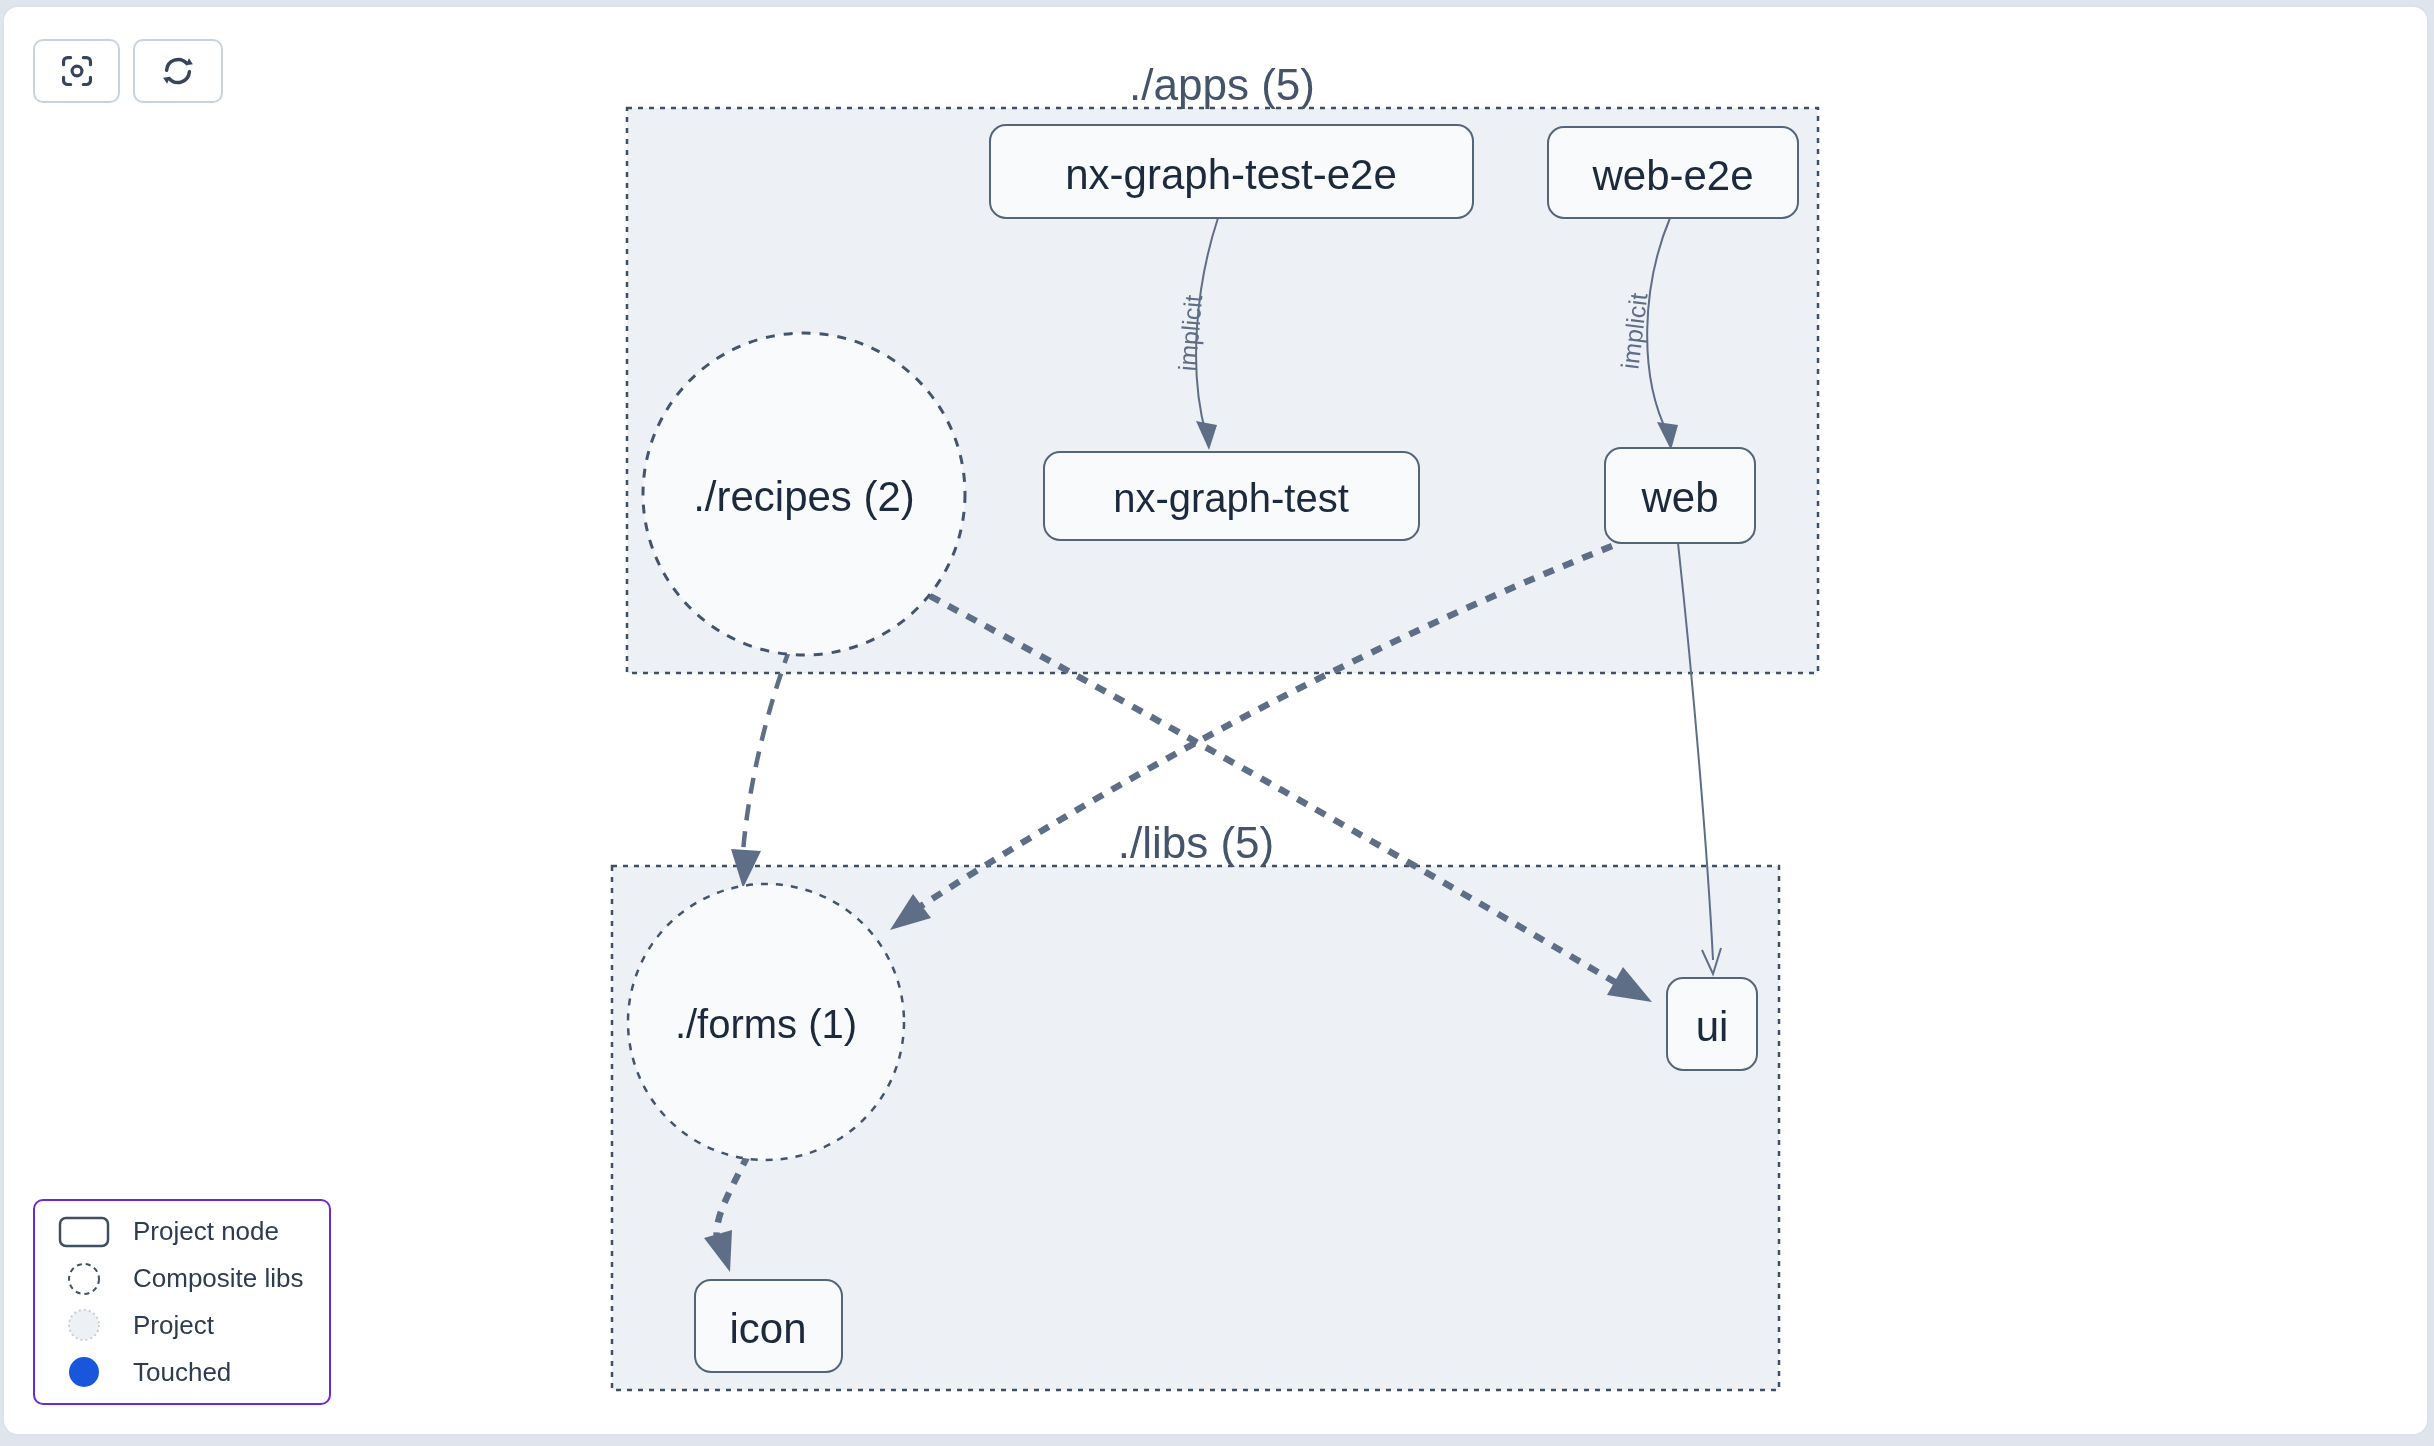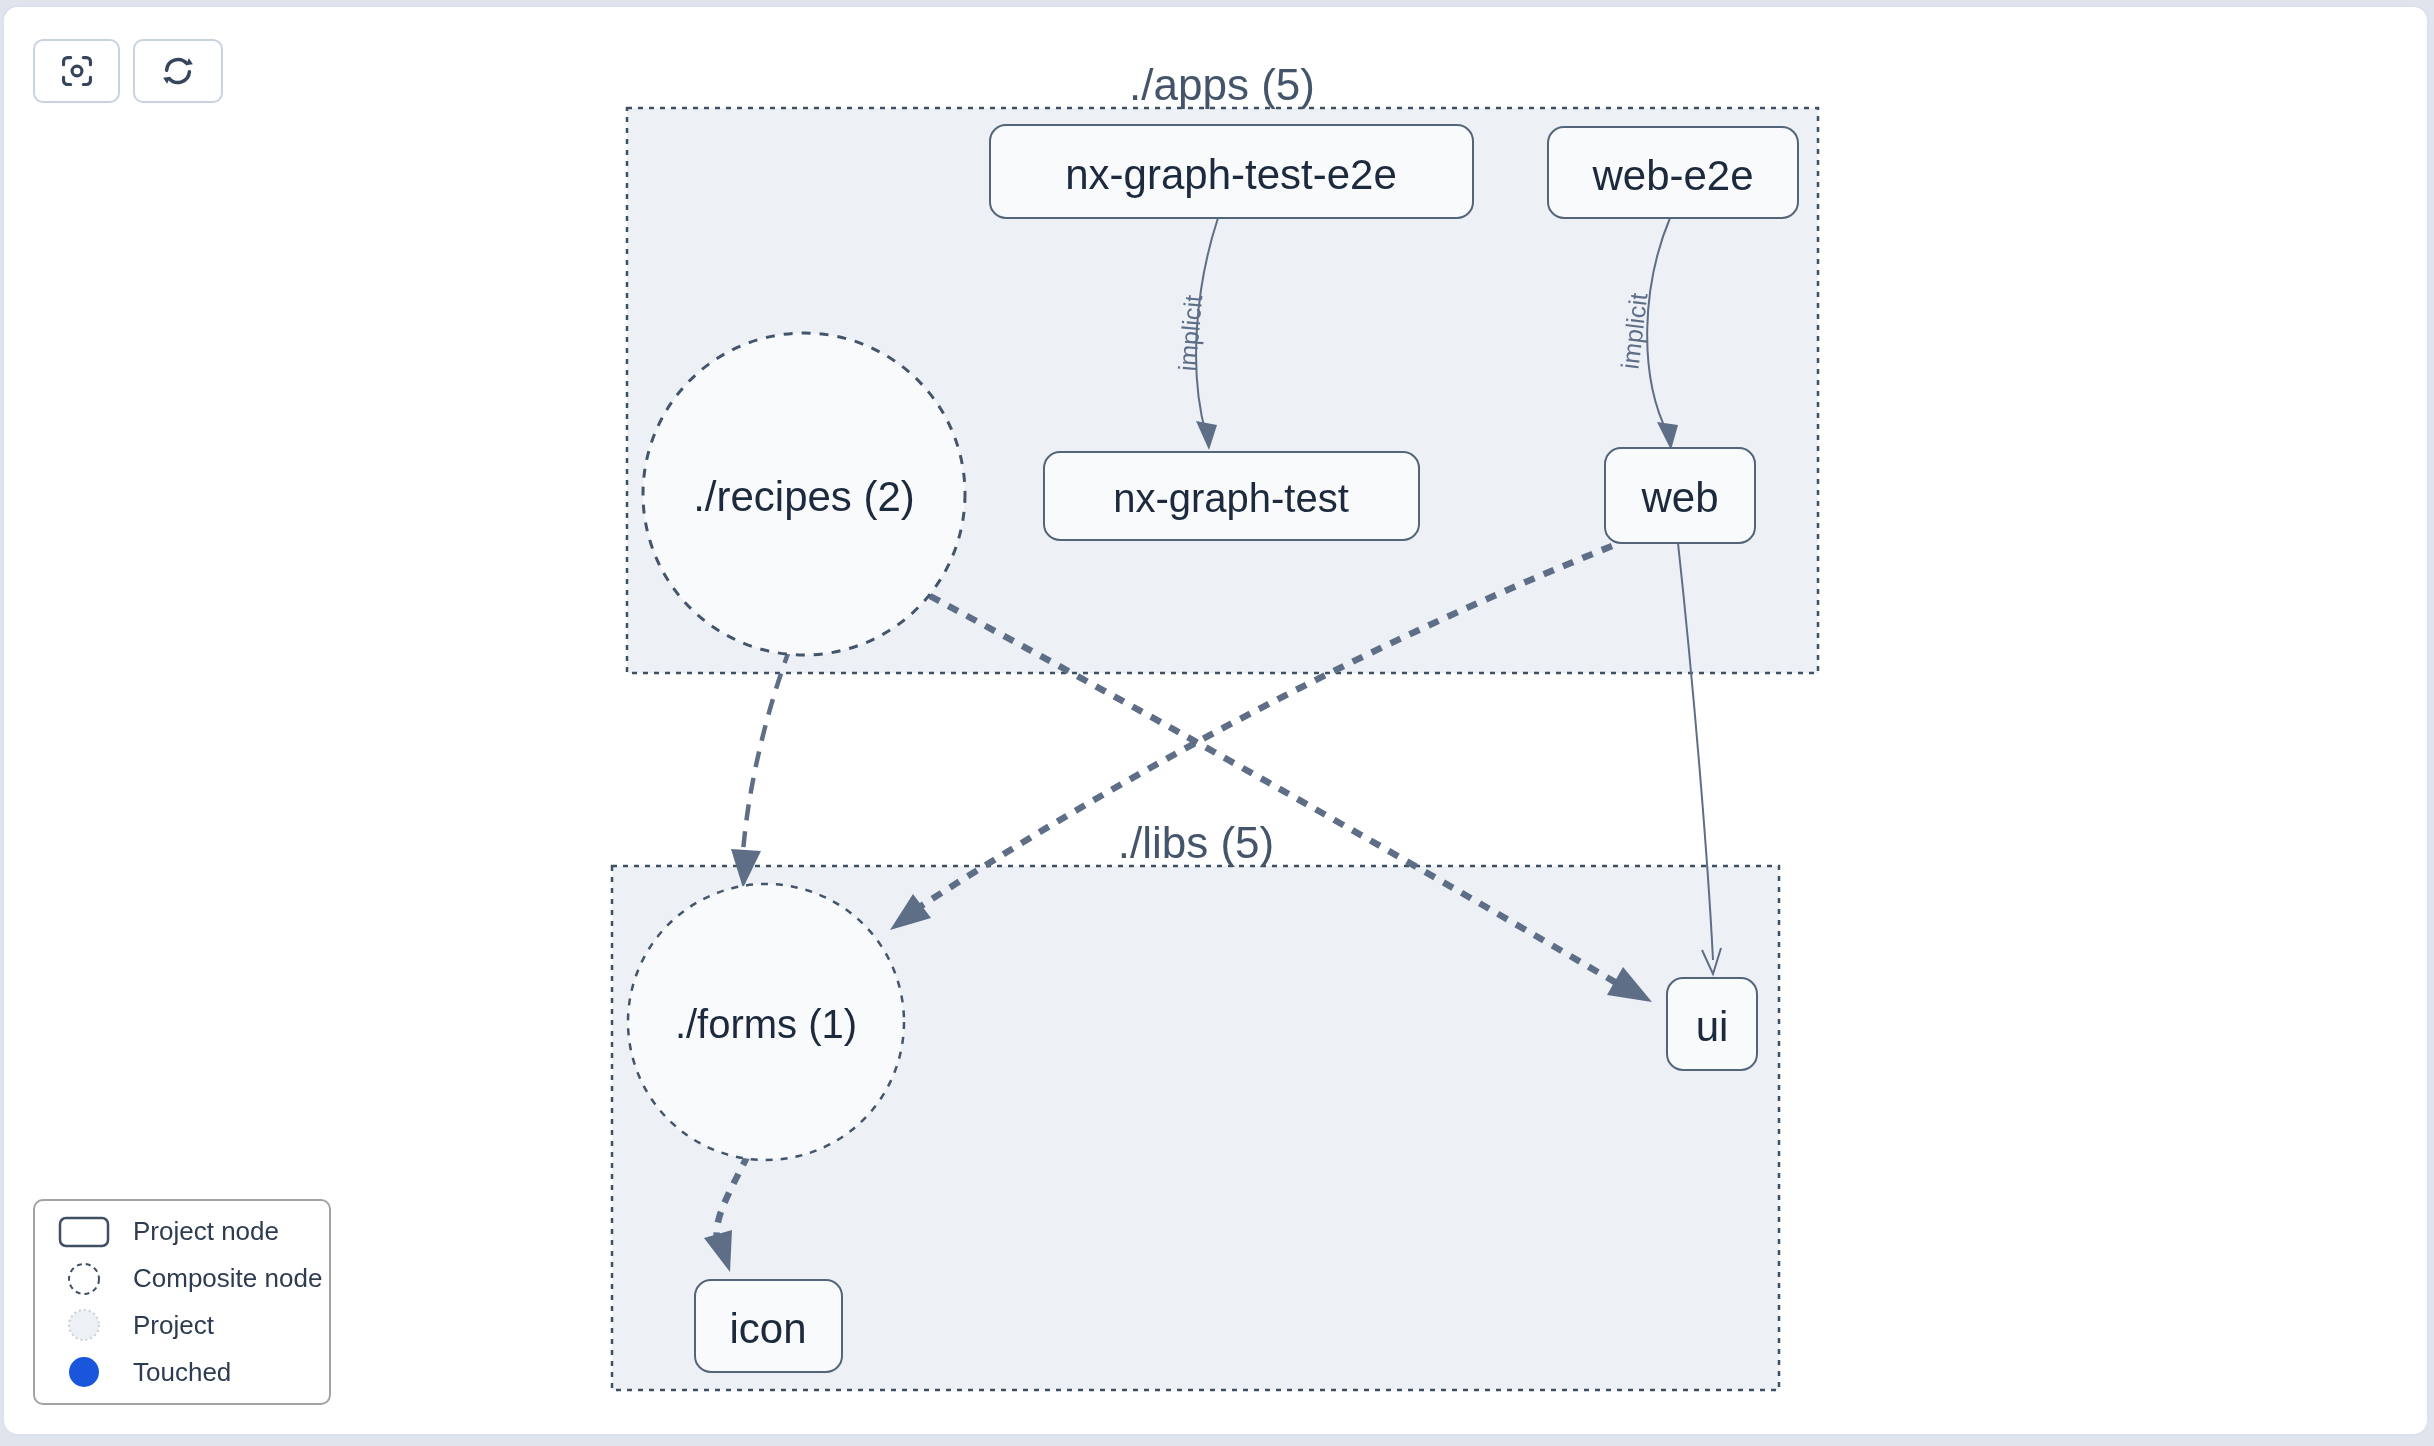--- a/index.html
+++ b/index.html
@@ -15,21 +15,21 @@
   }
   .graph-svg{position:absolute;left:0;top:0;width:2434px;height:1446px;}
   .toolbar{position:absolute;left:33px;top:39px;display:flex;gap:13px;z-index:5;}
   .tool-btn{
     width:87px;height:64px;background:#ffffff;border:2px solid #c8d3e1;
     border-radius:10px;display:flex;align-items:center;justify-content:center;
     box-sizing:border-box;cursor:pointer;
   }
   .legend{
     position:absolute;left:33px;top:1199px;width:298px;height:206px;
-    background:#ffffff;border:2px solid #a3a3a3;border-radius:10px;
+    background:#ffffff;border:2px solid #6d28d9;border-radius:10px;
     box-sizing:border-box;display:flex;flex-direction:column;justify-content:space-evenly;
     padding:6px 0;z-index:5;
   }
   .legend-row{display:flex;align-items:center;height:44px;}
   .legend-swatch{width:98px;display:flex;align-items:center;justify-content:center;flex:0 0 98px;}
   .legend-label{font-size:26px;color:#2e3c52;}
   
   .group-title{font-size:44px;fill:#44546a;}
   .node-label{font-size:42px;fill:#1d2a3e;}
   .node-label-sm{font-size:40px;fill:#1d2a3e;}
@@ -152,21 +152,21 @@
       </svg>
     </span>
     <span class="legend-label">Project node</span>
   </div>
   <div class="legend-row">
     <span class="legend-swatch">
       <svg width="36" height="36" viewBox="0 0 36 36">
         <circle cx="18" cy="18" r="15" fill="#ffffff" stroke="#3f4f64" stroke-width="2" stroke-dasharray="5 4"></circle>
       </svg>
     </span>
-    <span class="legend-label">Composite node</span>
+    <span class="legend-label">Composite libs</span>
   </div>
   <div class="legend-row">
     <span class="legend-swatch">
       <svg width="36" height="36" viewBox="0 0 36 36">
         <circle cx="18" cy="18" r="15" stroke="#c7cfda" stroke-width="2" stroke-dasharray="2 3" fill="#edf0f4"></circle>
       </svg>
     </span>
     <span class="legend-label">Project</span>
   </div>
   <div class="legend-row">

